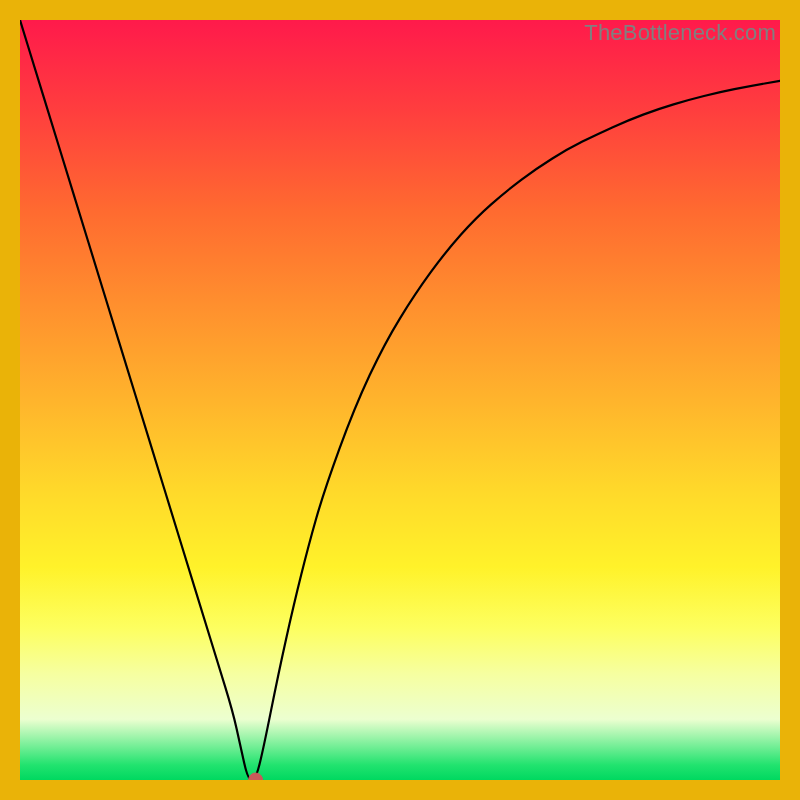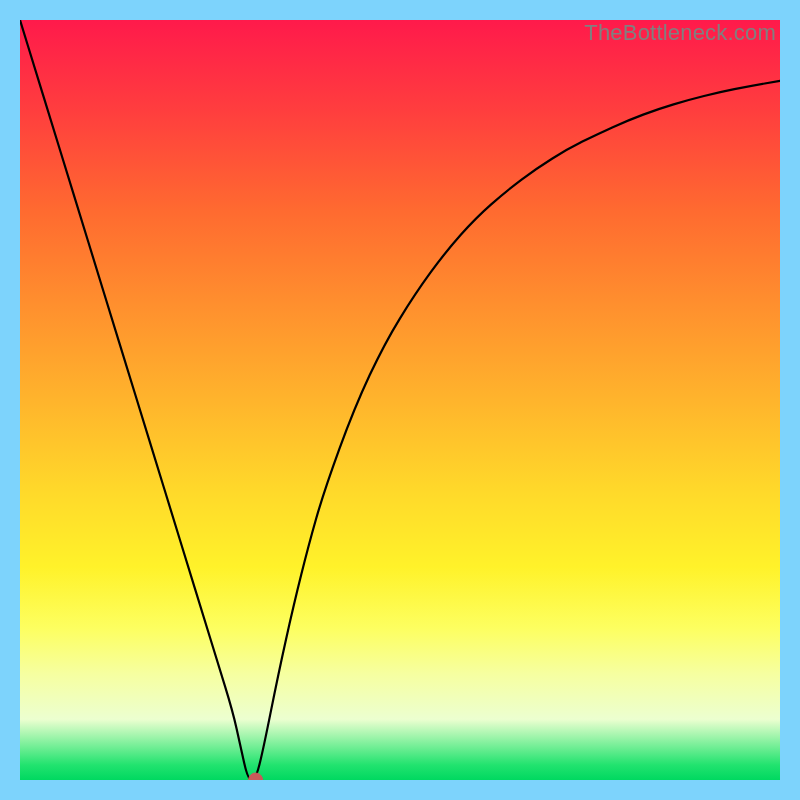--- a/index.html
+++ b/index.html
@@ -8,21 +8,21 @@
     width: 800px;
     height: 800px;
     background: #000;
     font-family: Arial, Helvetica, sans-serif;
     overflow: hidden;
   }
   .frame {
     position: relative;
     width: 800px;
     height: 800px;
-    background: #7dd3fc;
+    background: #eab308;
   }
   .plot {
     position: absolute;
     left: 20px;
     top: 20px;
     width: 760px;
     height: 760px;
     
     background: linear-gradient(to bottom,
       #ff1a4b 0%,

